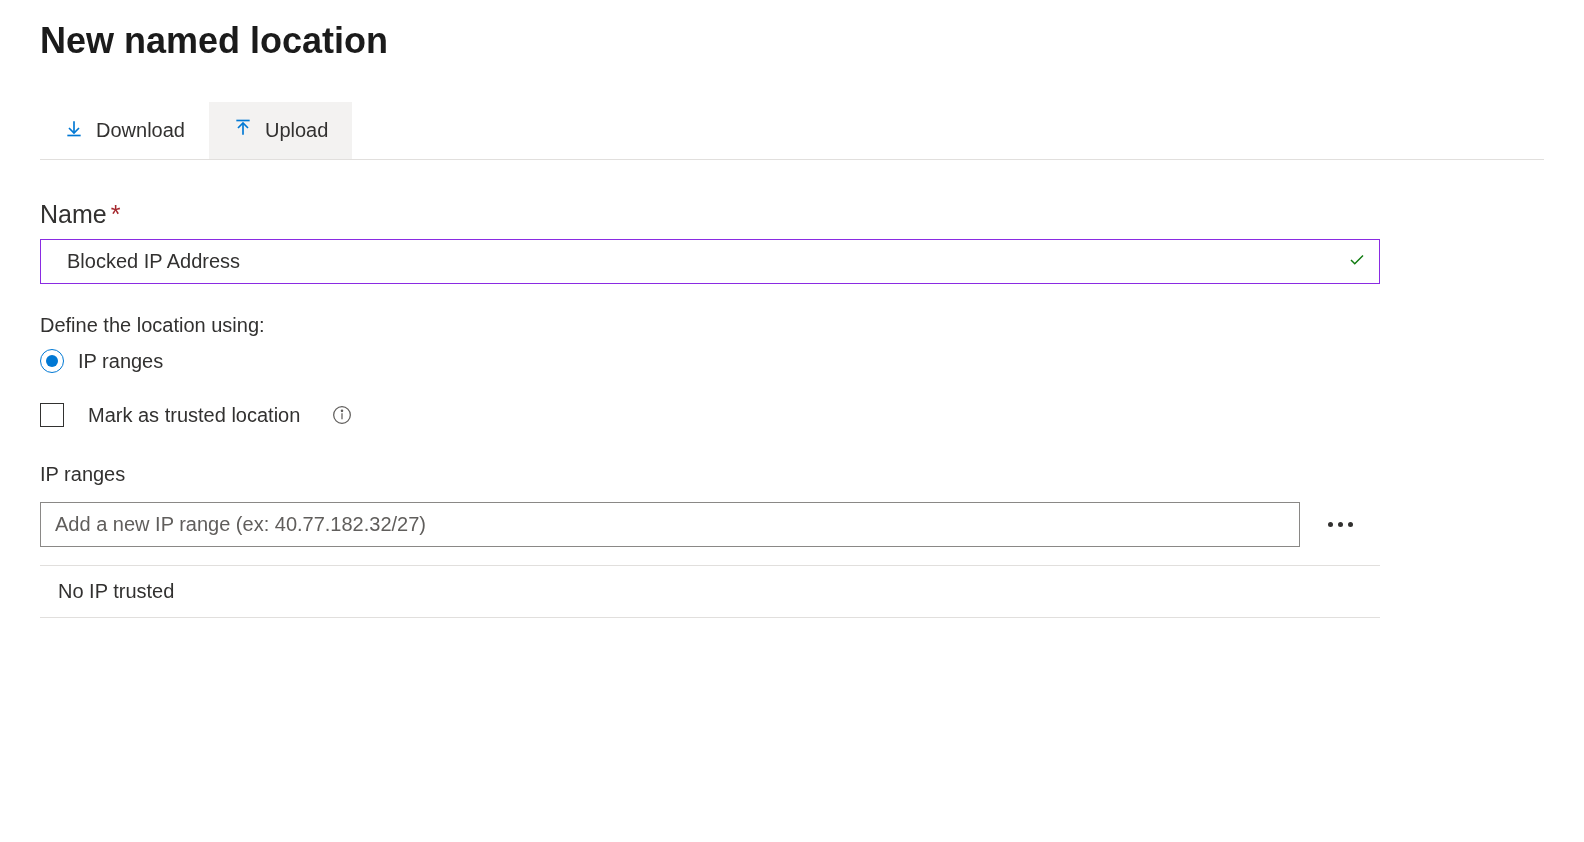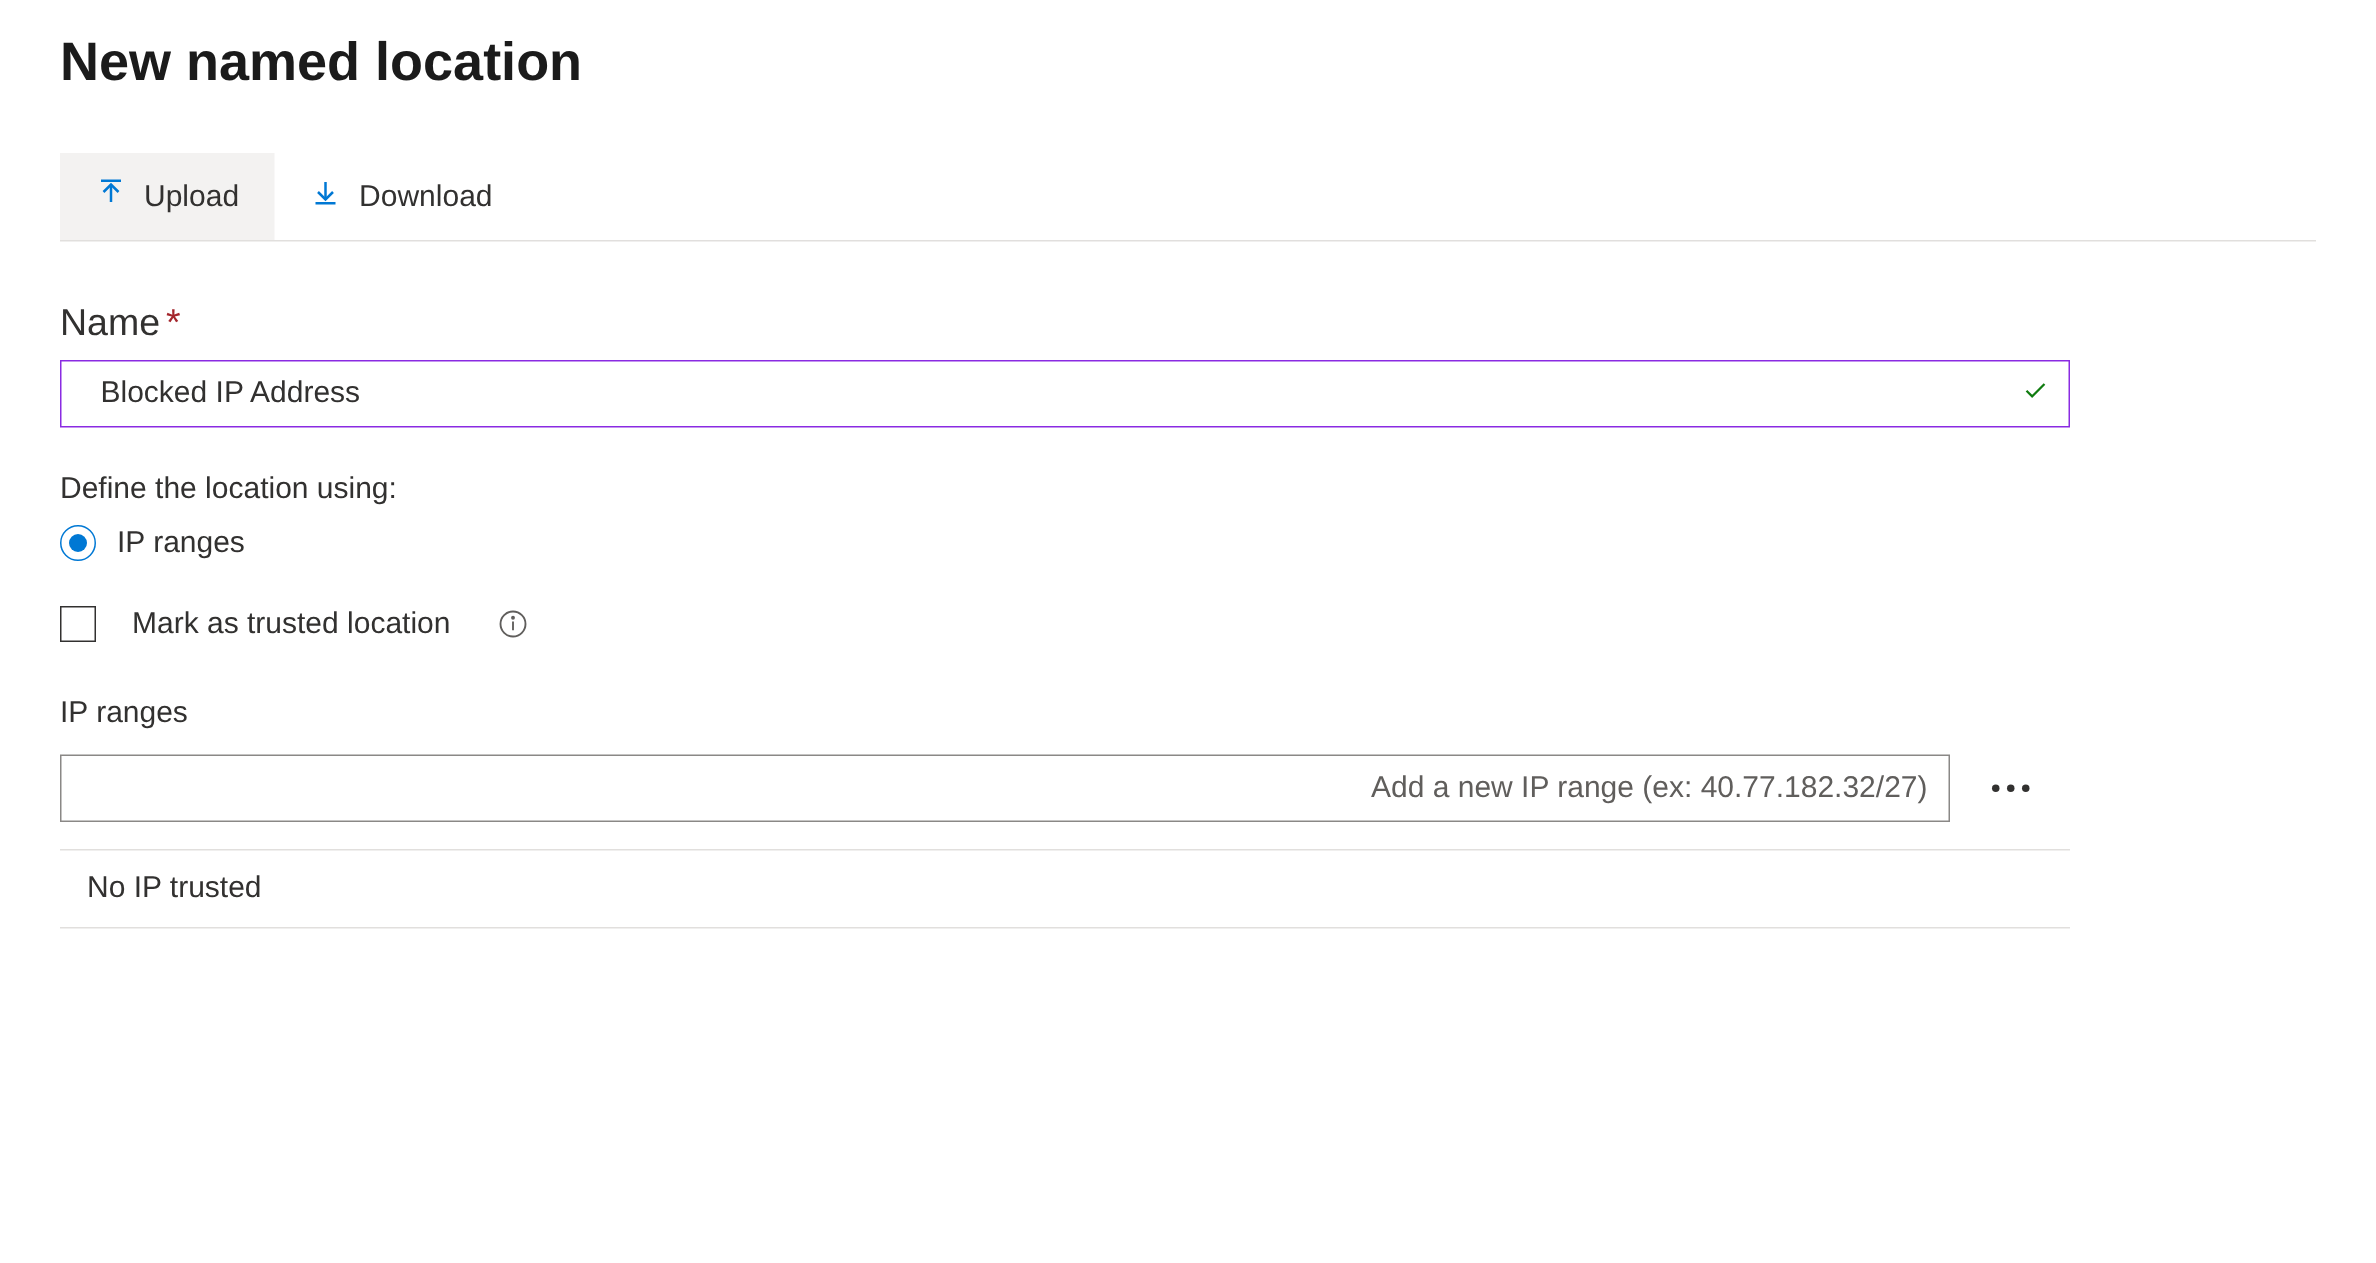--- a/index.html
+++ b/index.html
@@ -151,21 +151,20 @@
       border-bottom: 1px solid #e1dfdd;
     }
     .ip-input {
       flex: 1;
       padding: 10px 14px;
       font-size: 20px;
       border: 1px solid #8a8886;
       font-family: inherit;
       color: #404040;
       max-width: 1260px;
-      text-align: right;
     }
     .ip-input::placeholder {
       color: #605e5c;
     }
     .more-dots {
       display: flex;
       gap: 5px;
       cursor: pointer;
       padding: 8px;
     }
@@ -181,39 +180,39 @@
       color: #323130;
       border-bottom: 1px solid #e1dfdd;
     }
   </style>
 </head>
 <body>
 
 <h1 class="page-title">New named location</h1>
 
 <div class="toolbar">
+  <button class="toolbar-button">
+    <span>
+      <svg class="icon-svg" viewBox="0 0 24 24" fill="none" stroke="#0078d4" stroke-width="2">
+        <line x1="12" y1="4" x2="12" y2="18"></line>
+        <polyline points="6 12 12 18 18 12"></polyline>
+        <line x1="4" y1="21" x2="20" y2="21"></line>
+      </svg>
+    </span>
+    <span>Download</span>
+  </button>
   <button class="toolbar-button active">
     <span>
       <svg class="icon-svg" viewBox="0 0 24 24" fill="none" stroke="#0078d4" stroke-width="2">
         <line x1="12" y1="20" x2="12" y2="6"></line>
         <polyline points="6 12 12 6 18 12"></polyline>
         <line x1="4" y1="3" x2="20" y2="3"></line>
       </svg>
     </span>
     <span>Upload</span>
-  </button>
-  <button class="toolbar-button">
-    <span>
-      <svg class="icon-svg" viewBox="0 0 24 24" fill="none" stroke="#0078d4" stroke-width="2">
-        <line x1="12" y1="4" x2="12" y2="18"></line>
-        <polyline points="6 12 12 18 18 12"></polyline>
-        <line x1="4" y1="21" x2="20" y2="21"></line>
-      </svg>
-    </span>
-    <span>Download</span>
   </button>
 </div>
 
 <div class="form-section">
 
   <label class="field-label">
     <span>Name</span><span class="required-star">*</span>
   </label>
   <div class="name-input-wrapper">
     <input type="text" class="name-input" value="Blocked IP Address" style="">

